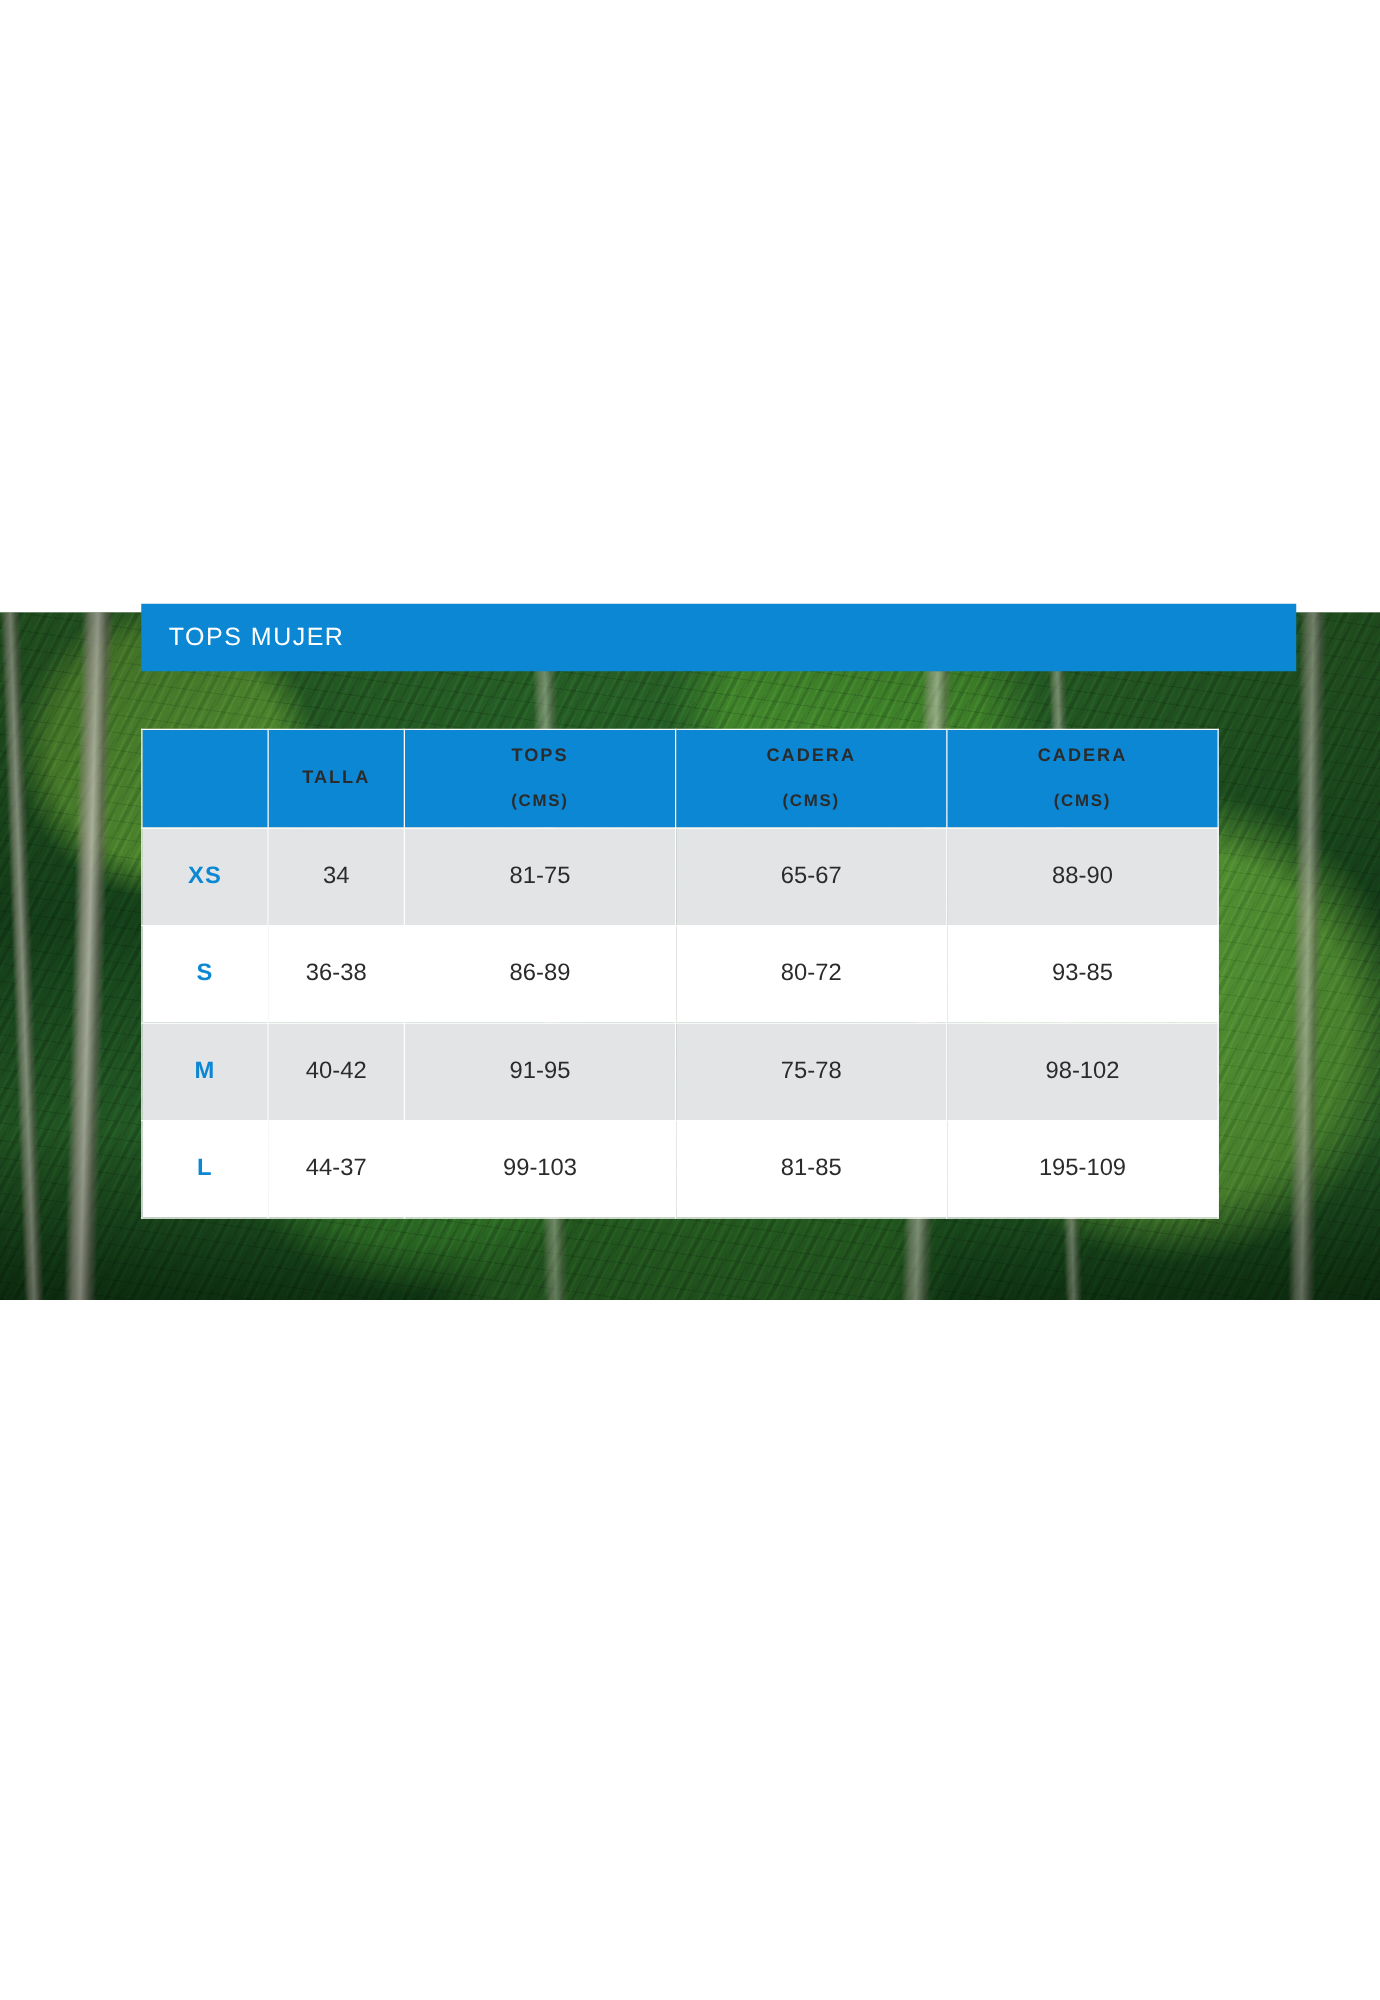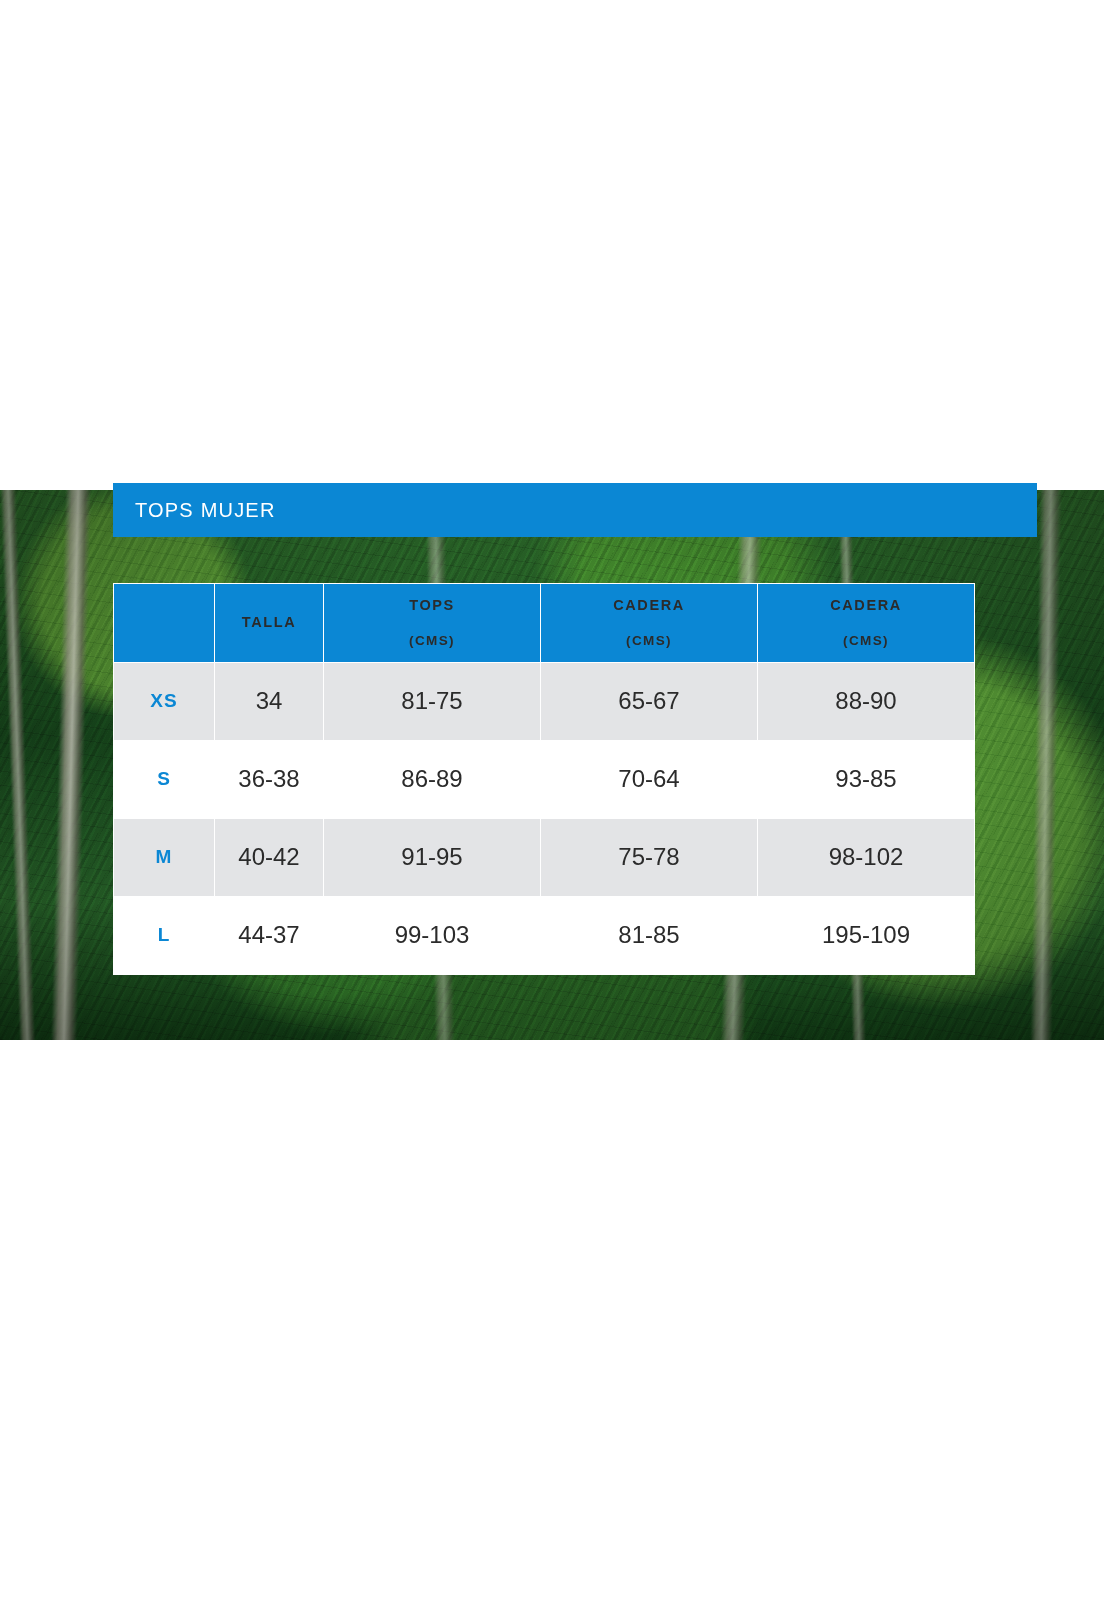--- a/index.html
+++ b/index.html
@@ -104,21 +104,21 @@
     line-height: 1.35;
     border-color: #0b87d4;
   }
   thead th .unit {
     display: block;
     font-size: 13.5px;
     letter-spacing: 1.4px;
     margin-top: 16px;
   }
   tbody td {
-    font-size: 24px;
+    font-size: 19px;
     height: 75px;
     background: #ffffff;
     font-weight: normal;
   }
   tbody tr.alt td {
     background: #e3e4e6;
   }
   tbody td.size-label {
     color: #0b87d4;
     font-weight: bold;
@@ -174,21 +174,21 @@
         <td class="size-label">XS</td>
         <td>34</td>
         <td>81-75</td>
         <td>65-67</td>
         <td>88-90</td>
       </tr>
       <tr>
         <td class="size-label">S</td>
         <td>36-38</td>
         <td>86-89</td>
-        <td>70-64</td>
+        <td>80-72</td>
         <td>93-85</td>
       </tr>
       <tr class="alt">
         <td class="size-label">M</td>
         <td>40-42</td>
         <td>91-95</td>
         <td>75-78</td>
         <td>98-102</td>
       </tr>
       <tr>

